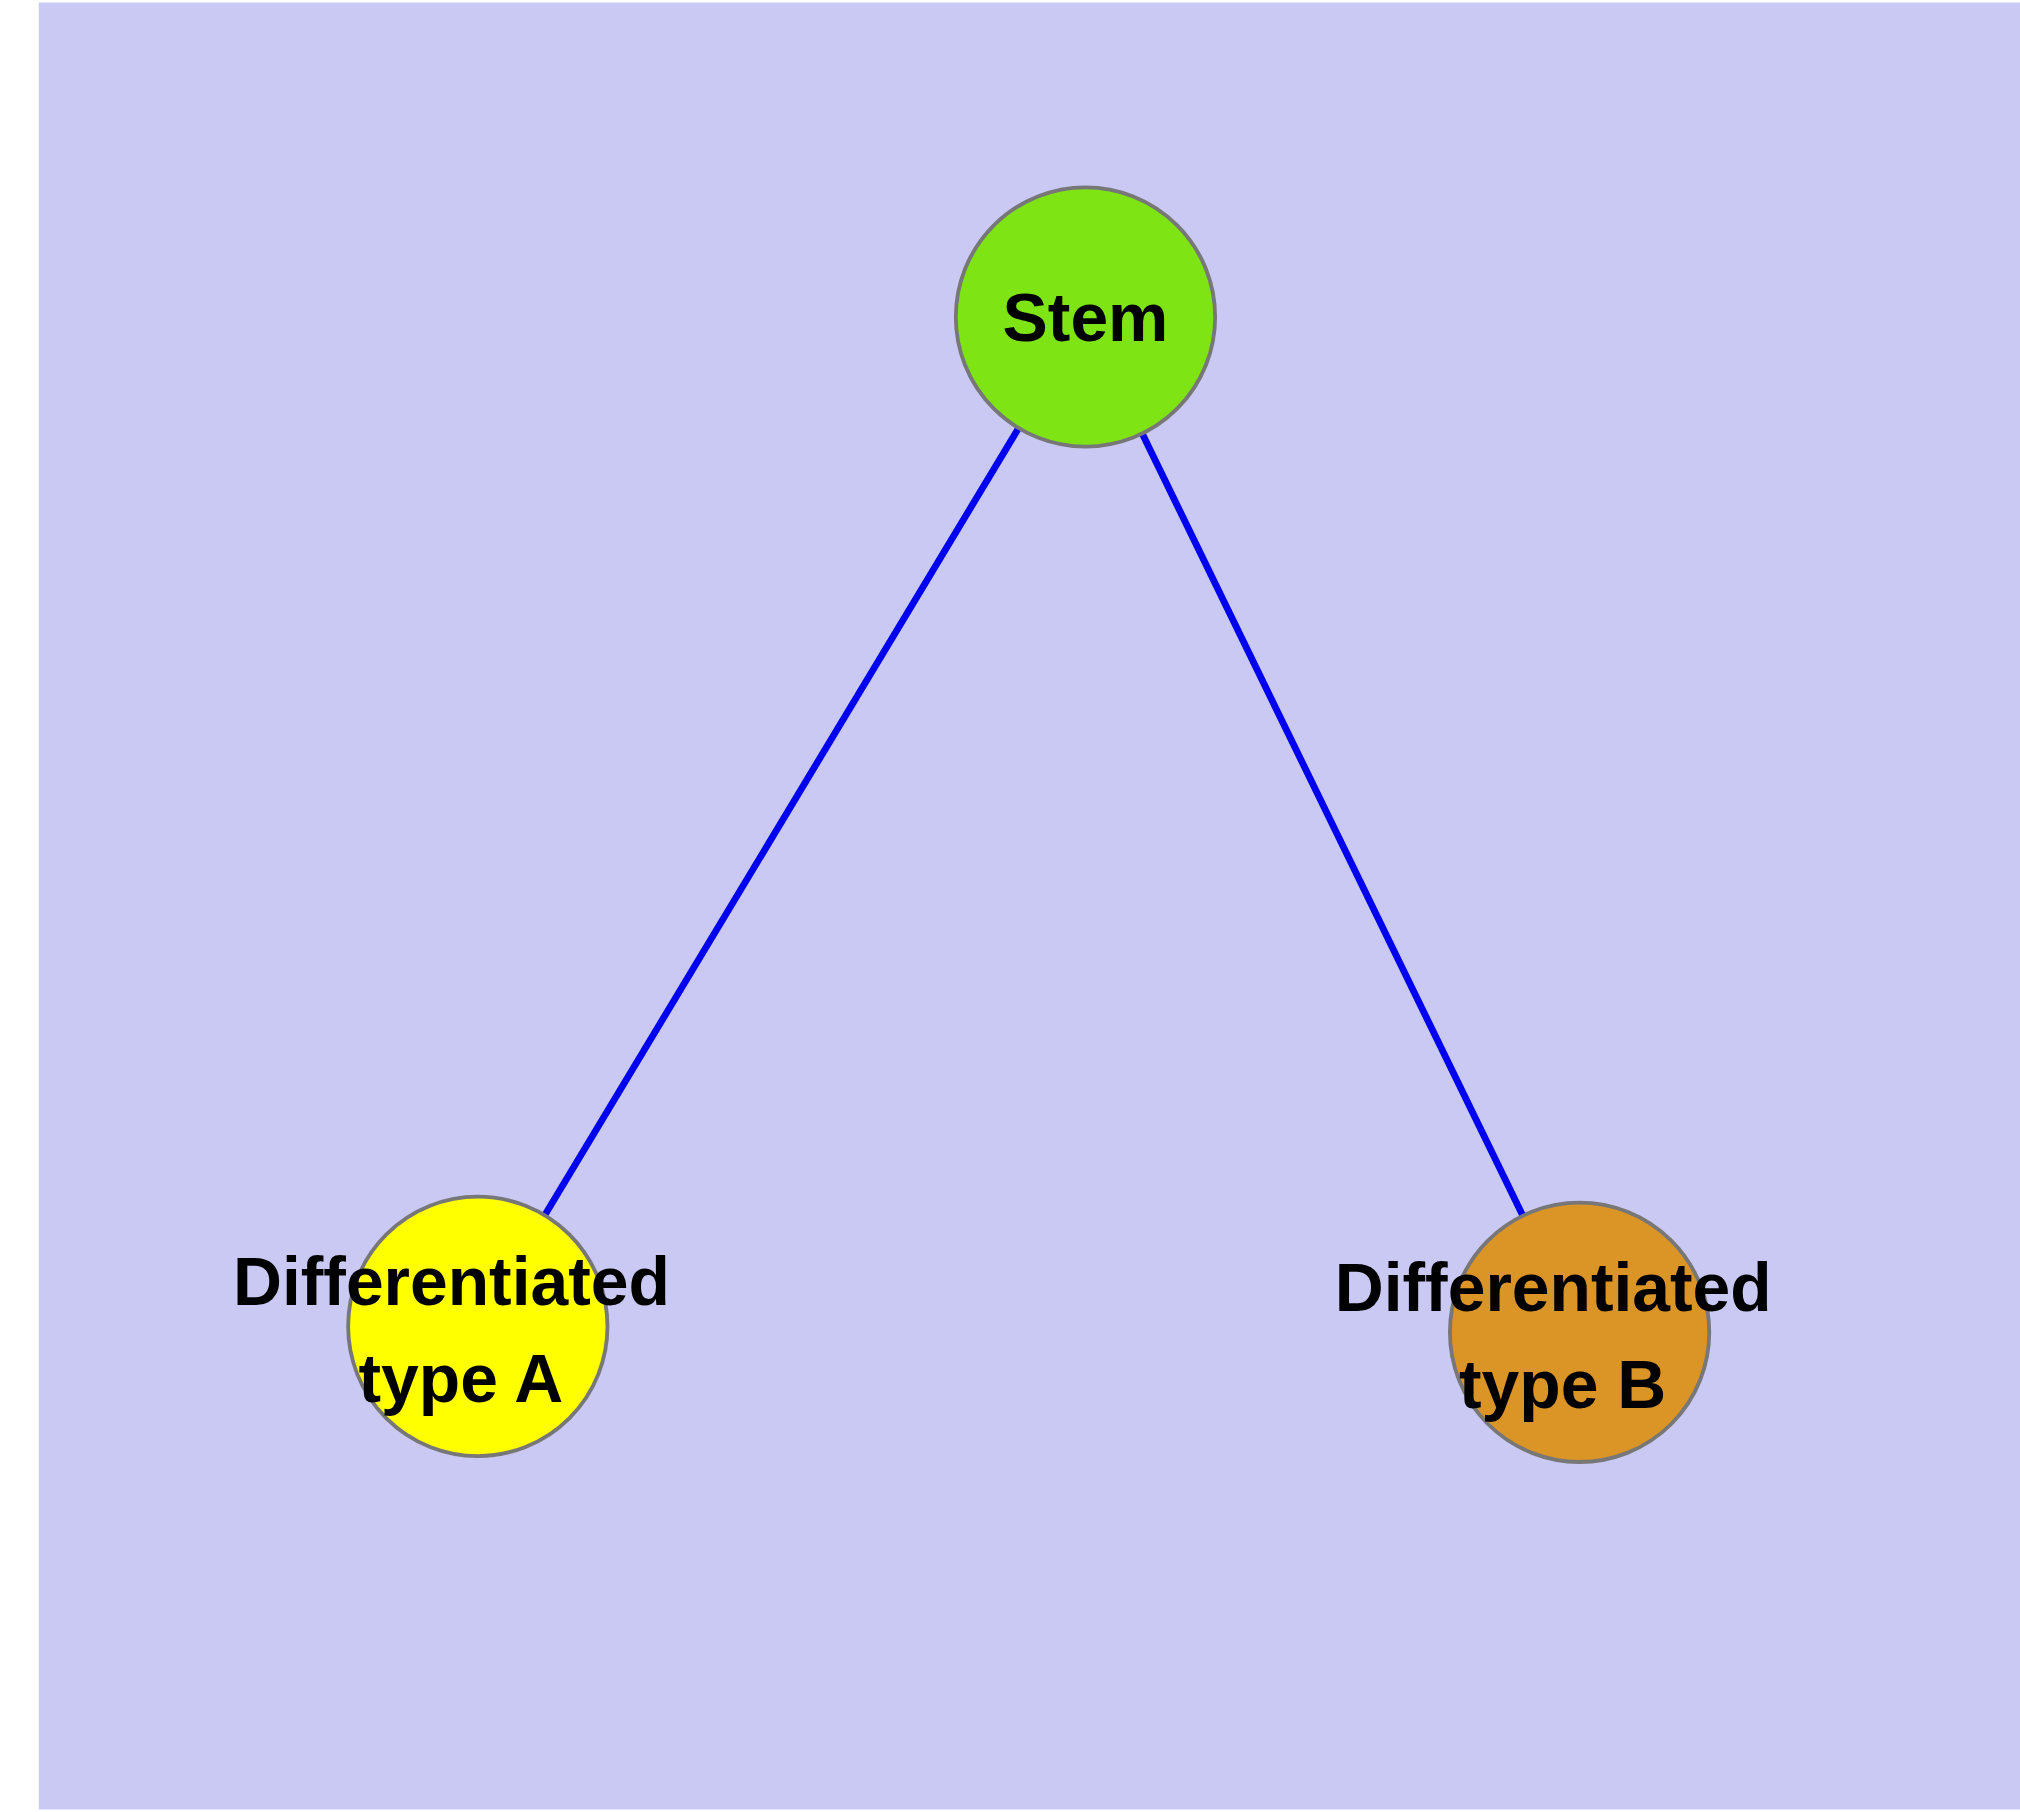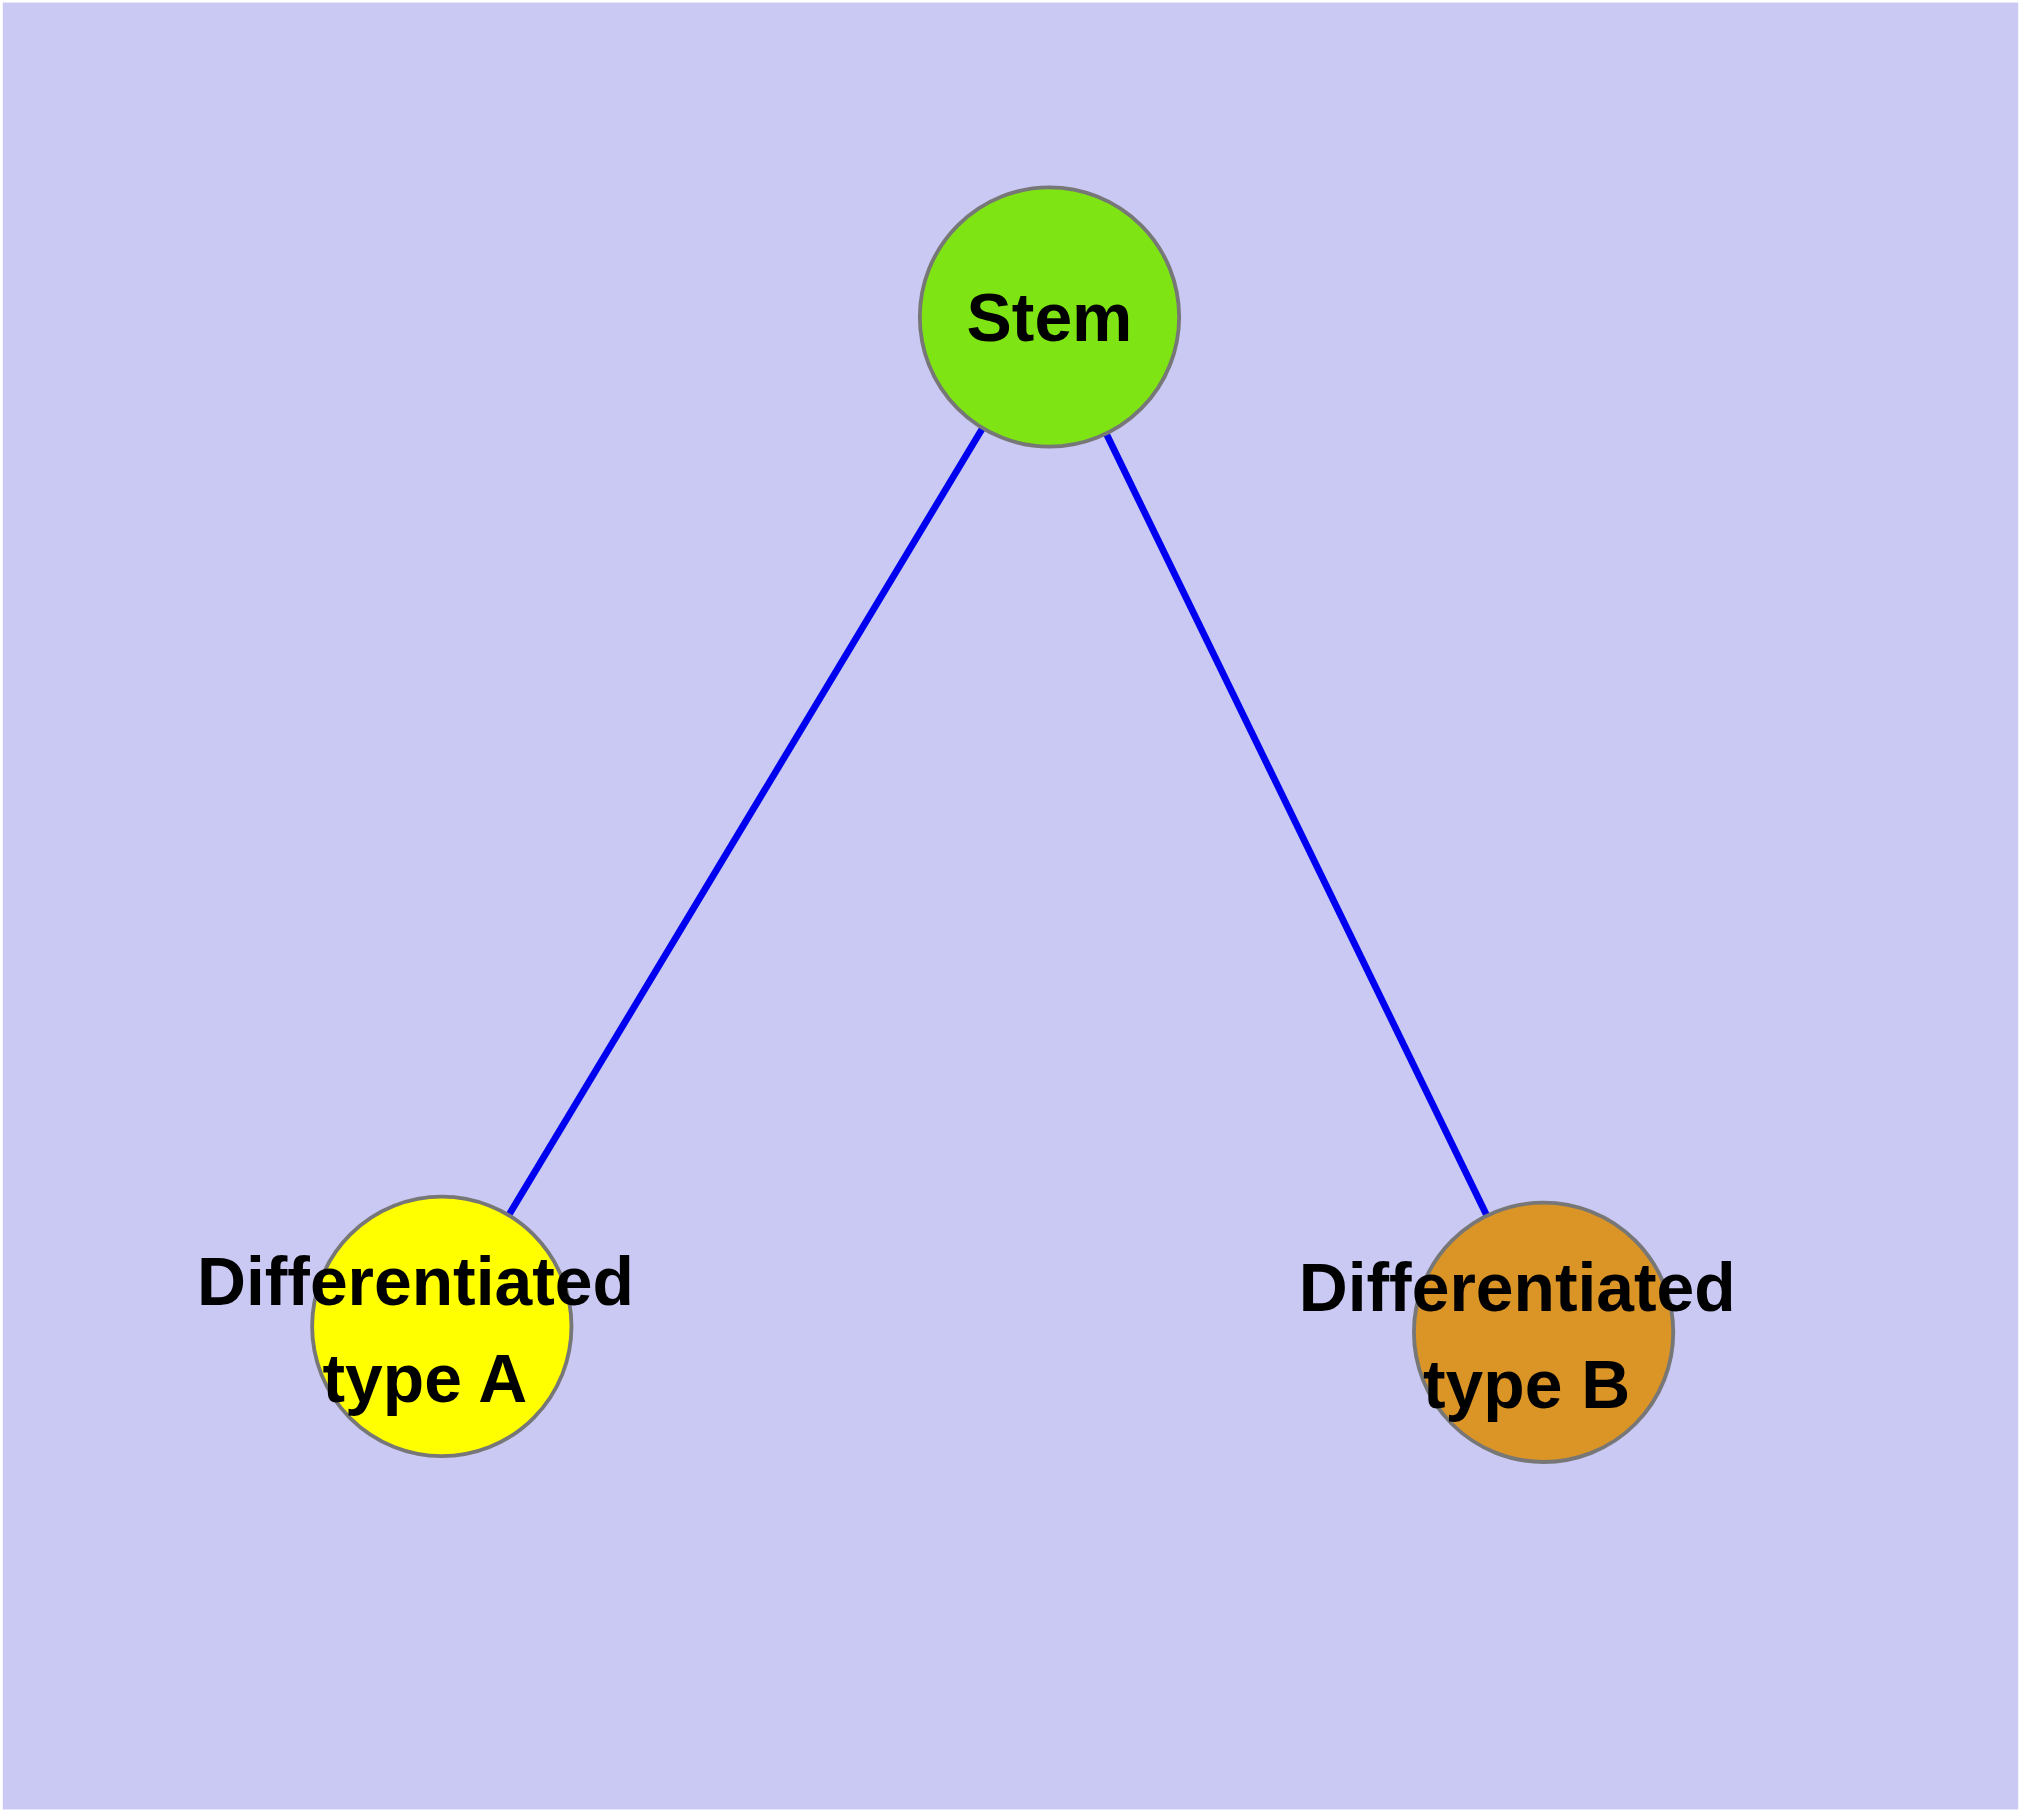--- a/index.html
+++ b/index.html
@@ -4,20 +4,21 @@
 <style>
   html, body {
     margin: 0;
     padding: 0;
     background: #ffffff;
   }
   .stage {
     width: 1905px;
     height: 1812px;
     position: relative;
+    margin-left: 36px;
   }
   svg {
     display: block;
     width: 2021px;
     height: 1812px;
   }
   .node-label {
     font-family: "Liberation Sans", sans-serif;
     font-weight: bold;
     font-size: 80px;

